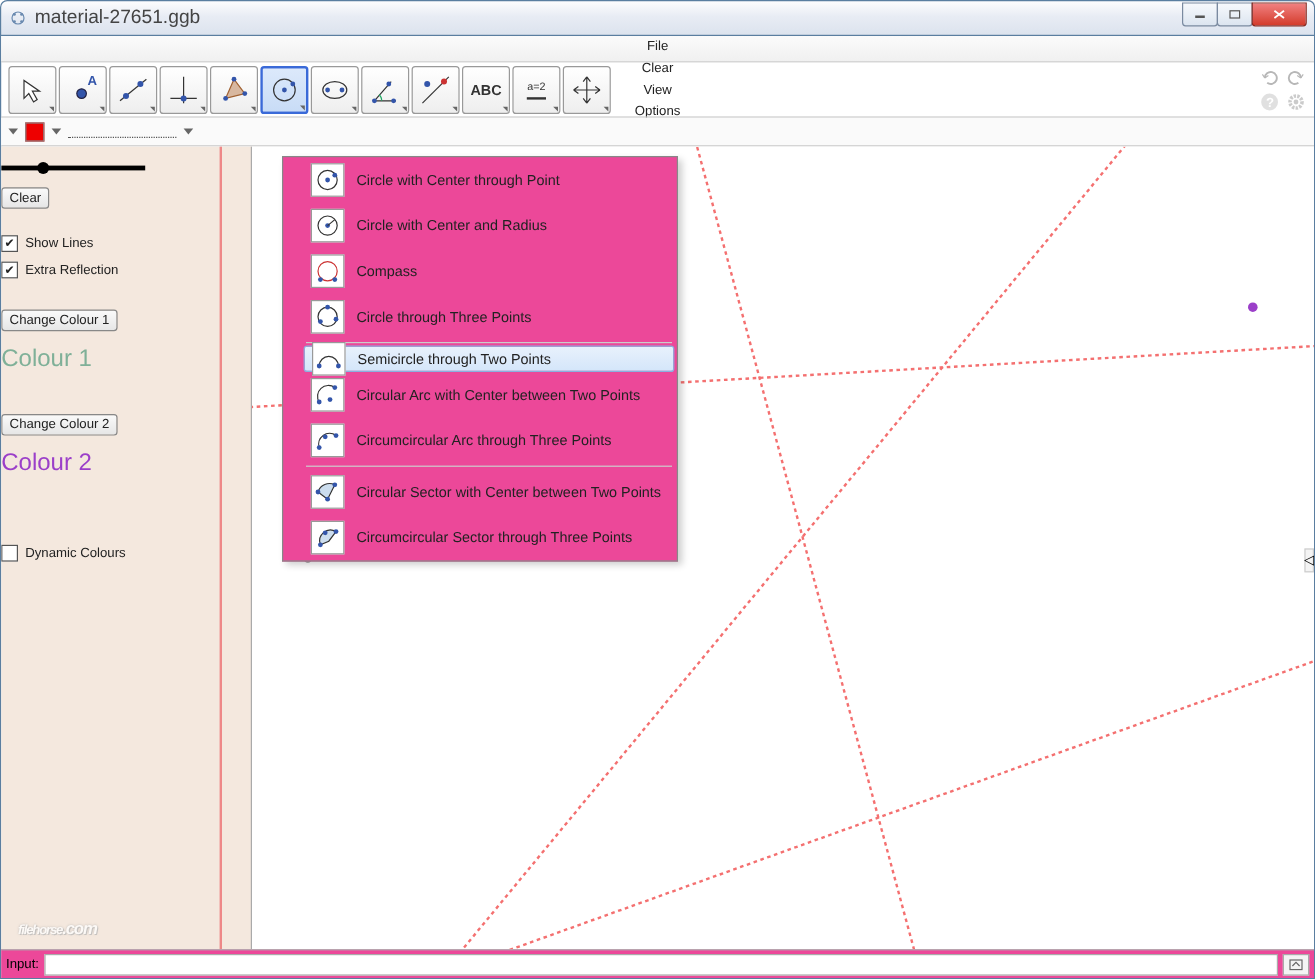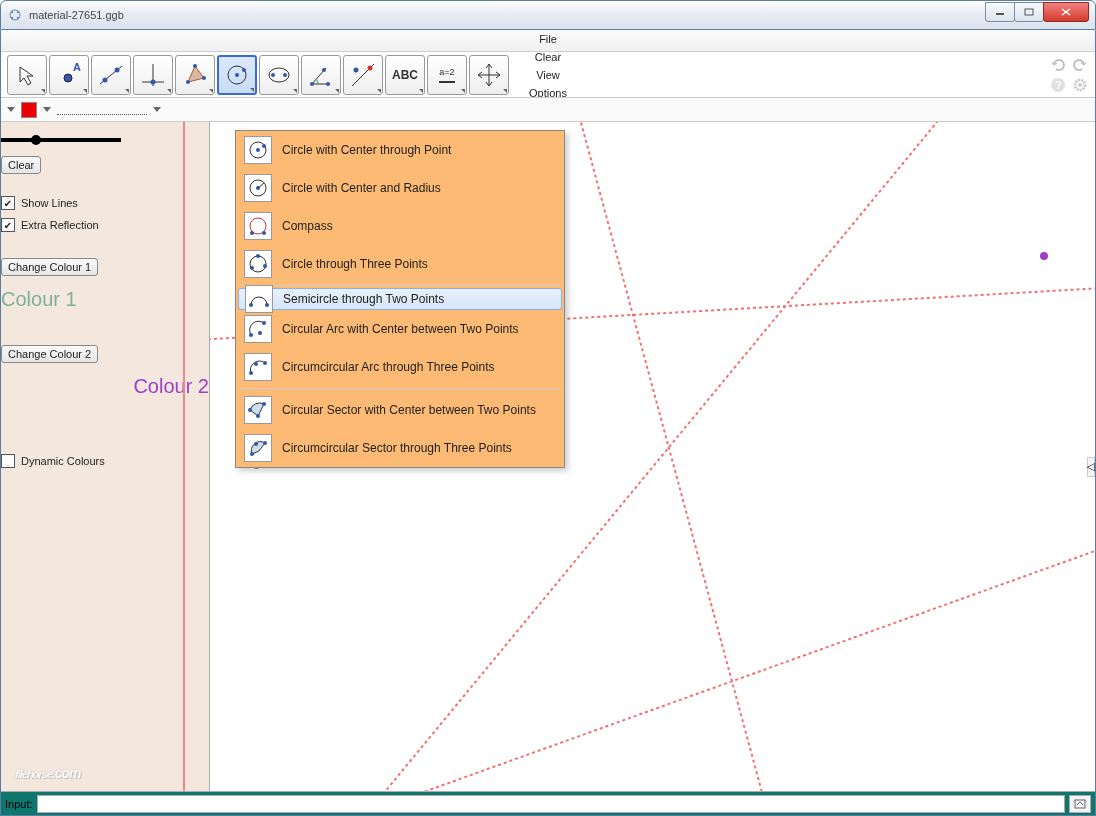--- a/index.html
+++ b/index.html
@@ -1,21 +1,21 @@
 <!DOCTYPE html>
 <html><head>
 <meta charset="utf-8">
 <style>
 * { box-sizing: border-box; margin: 0; padding: 0; font-family: Tahoma, Arial, sans-serif; font-size: 11px; }
 body { background: #fff; width: 1096px; height: 816px; overflow: hidden; position: relative; }
 
 
 .titlebar { height: 30px; background: linear-gradient(#fdfdfe, #e8ecf4 45%, #dce3ee); border: 1px solid #5a7ea0; border-radius: 6px 6px 0 0; display: flex; align-items: center; padding: 0 6px; }
 .titlebar .app-icon { width: 16px; height: 16px; margin-right: 6px; }
-.titlebar .title { flex: 1; color: #444; font-size: 11px; }
+.titlebar .title { flex: 1; color: #444; font-size: 16px; }
 .winbtns { display: flex; gap: 0; margin-top: -6px;}
 .winbtn { width: 30px; height: 20px; border: 1px solid #7a8aa0; background: linear-gradient(#f7f9fc,#dce5f0); display:flex; align-items:center; justify-content:center; font-size:10px; color:#333; border-radius:0 0 3px 3px; margin-left:-1px;}
 .winbtn.close { width: 46px; background: linear-gradient(#f08080,#d43c2c); color: #fff; border-color:#8a2a20;}
 .winbtn svg { stroke: #555; }
 
 .window-body { border: 1px solid #5a7ea0; border-top: none; height: calc(816px - 30px); background: #fff; display:flex; flex-direction:column; position:relative;}
 
 
 .menubar { height: 22px; background: linear-gradient(#fbfbfb,#f0f0f0); border-bottom: 1px solid #ccc; display:flex; align-items:center; padding: 0 6px; gap: 0; flex-direction: column;}
 .menubar span { padding: 3px 8px; cursor: default; color:#222;}
@@ -39,38 +39,38 @@
 .main { flex:1; display:flex; position:relative; overflow:hidden;}
 .sidebar { width: 209px; background: #f4e8de; border-right: 1px solid #aaa; display:flex; flex-direction:column; gap:8px; position:relative;}
 .divider-red { position:absolute; left: 182px; top:0; bottom:0; width:2px; background:#e88;}
 .slider { height: 4px; width: 120px; background:#000; position:relative; margin: 16px 0 6px 0;}
 .slider .knob { position:absolute; width:10px; height:10px; background:#000; border-radius:50%; top:-3px; left:30px;}
 .sbtn { padding: 2px 6px; border: 1px solid #888; background: linear-gradient(#fafafa,#e6e6e6); border-radius:3px; width:fit-content; color:#222;}
 .chk { display:flex; align-items:center; gap:6px; color:#222;}
 .chk .box { width:14px; height:14px; border:1px solid #555; background:#fff; display:flex; align-items:center; justify-content:center; font-size:10px;}
 .colour-label { font-size: 20px; margin-top:4px; font-family: Arial;}
 .c1 { color: #7fb098; }
-.c2 { color: #9b3fc9; text-align: right; }
+.c2 { color: #9b3fc9; }
 
 .canvas { flex:1; position:relative; background:#fff; overflow:hidden;}
 .canvas svg { position:absolute; top:0; left:0;}
 .graydot { position:absolute; width:7px; height:7px; background:#999; border-radius:50%;}
 .purpldot { position:absolute; width:8px; height:8px; background:#9b3fc9; border-radius:50%;}
 .edge-arrow { position:absolute; right:0; top:50%; width:8px; height:20px; display:flex; align-items:center; justify-content:center; background:#f4f4f4; border:1px solid #ccc;}
 
 
-.dropdown { position:absolute; left: 234px; top: 100px; width: 330px; background:#fdba74; border:1px solid #888; box-shadow: 3px 3px 6px rgba(0,0,0,.2); z-index:20;}
+.dropdown { position:absolute; left: 234px; top: 100px; width: 330px; background:#ec4899; border:1px solid #888; box-shadow: 3px 3px 6px rgba(0,0,0,.2); z-index:20;padding-left:15px;}
 .dropdown .item { display:flex; align-items:center; gap:10px; padding: 4px 8px; height:38px;}
 .dropdown .item.hover { background: linear-gradient(#e8f1fc,#d4e6fa); border:1px solid #8ab0e0; border-radius:3px; margin:0 2px; height:22px; padding:3px 6px;}
 .dropdown .sep { height:1px; background:#ccc; margin:2px 4px;}
 .dropdown .icon { width:28px; height:28px; border:1px solid #999; background:#fff; display:flex; align-items:center; justify-content:center; flex-shrink:0;}
 .dropdown .lbl { color:#222; font-size:12px;}
 
 
-.inputbar { height: 24px; border-top: 1px solid #aaa; display:flex; align-items:center; padding: 0 4px; gap:4px; background:#0f766e;}
+.inputbar { height: 24px; border-top: 1px solid #aaa; display:flex; align-items:center; padding: 0 4px; gap:4px; background:#ec4899;}
 .inputbar input { flex:1; height:18px; border:1px solid #aaa; padding:0 4px; font-size:11px;}
 .inputbar .endbtn { width:22px; height:18px; border:1px solid #aaa; background:#f4f4f4; display:flex; align-items:center; justify-content:center;}
 
 
 .watermark { position:absolute; left:14px; bottom:30px; font-family: Arial; font-size:28px; font-weight:bold; font-style:italic; color:#fff; text-shadow: 0 0 2px #aaa, 1px 1px 0 #bbb; letter-spacing:-1px; opacity:.75; pointer-events:none; z-index:50;}
 .watermark .com { font-size:14px; font-style:italic;}
 
 
 .ic { width:30px; height:30px; }
 </style>

